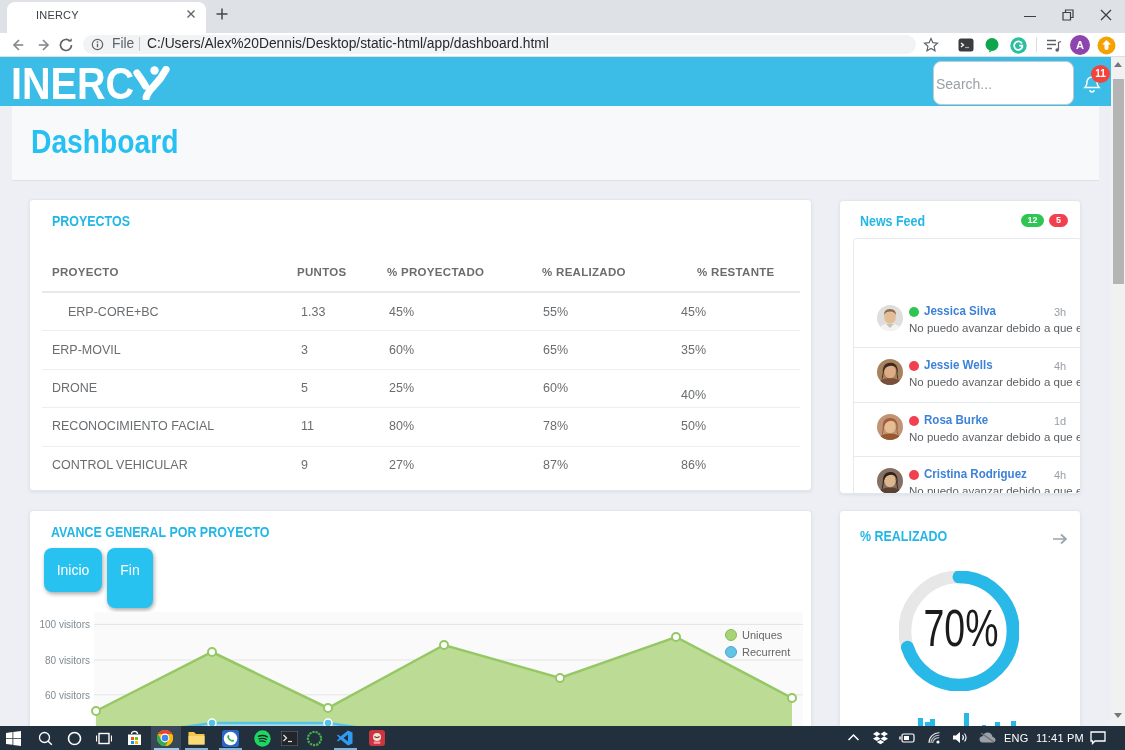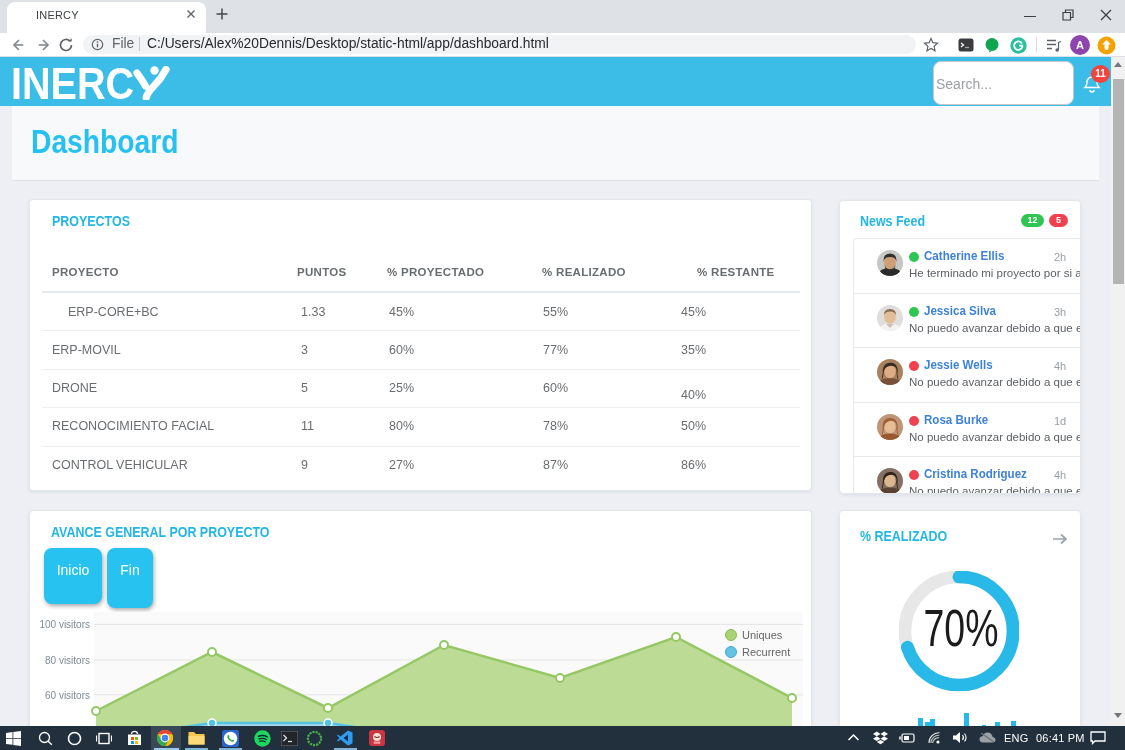--- a/index.html
+++ b/index.html
@@ -166,21 +166,21 @@
       <div class="abs" style="left:12px;top:91px;width:758px;height:2px;background:#e7eaec;"></div>
       <div class="abs td" style="left:22px;top:105px;margin-left:16px;">ERP-CORE+BC</div>
       <div class="abs td" style="left:271px;top:105px;">1.33</div>
       <div class="abs td" style="left:359px;top:105px;">45%</div>
       <div class="abs td" style="left:513px;top:105px;">55%</div>
       <div class="abs td" style="left:651px;top:105px;">45%</div>
       <div class="abs rowline" style="top:130px;"></div>
       <div class="abs td" style="left:22px;top:143px;">ERP-MOVIL</div>
       <div class="abs td" style="left:271px;top:143px;">3</div>
       <div class="abs td" style="left:359px;top:143px;">60%</div>
-      <div class="abs td" style="left:513px;top:143px;">77%</div>
+      <div class="abs td" style="left:513px;top:143px;">65%</div>
       <div class="abs td" style="left:651px;top:143px;">35%</div>
       <div class="abs rowline" style="top:169px;"></div>
       <div class="abs td" style="left:22px;top:181px;">DRONE</div>
       <div class="abs td" style="left:271px;top:181px;">5</div>
       <div class="abs td" style="left:359px;top:181px;text-align:right;">25%</div>
       <div class="abs td" style="left:513px;top:181px;">60%</div>
       <div class="abs td" style="left:651px;top:188px;">40%</div>
       <div class="abs rowline" style="top:207px;"></div>
       <div class="abs td" style="left:22px;top:219px;">RECONOCIMIENTO FACIAL</div>
       <div class="abs td" style="left:271px;top:219px;">11</div>
@@ -193,33 +193,20 @@
       <div class="abs td" style="left:359px;top:258px;">27%</div>
       <div class="abs td" style="left:513px;top:258px;">87%</div>
       <div class="abs td" style="left:651px;top:258px;">86%</div>
     </div>
 
     <div class="abs card" id="card2">
       <div class="abs cardtitle" style="left:20px;top:12px;">News Feed</div>
       <div class="abs" style="left:181px;top:13px;width:23px;height:13px;background:#2fc553;border-radius:7px;color:#fff;font-size:9px;font-weight:bold;text-align:center;line-height:13px;">12</div>
       <div class="abs" style="left:209px;top:13px;width:19px;height:13px;background:#f1414f;border-radius:7px;color:#fff;font-size:9px;font-weight:bold;text-align:center;line-height:13px;">5</div>
       <div class="abs" id="nflist">
-        <div class="nfitem" style="top:0px;">
-          <div class="avatar"><svg width="26" height="26" viewBox="0 0 26 26">
-              <rect width="26" height="26" fill="#c6c7c3"></rect>
-              <path d="M0 26 Q2 18 13 18 Q24 18 26 26 Z" fill="#2a2a2c"></path>
-              <ellipse cx="13" cy="12.5" rx="5.8" ry="6.8" fill="#cfa075"></ellipse>
-              <path d="M6.7 12 Q6 3.5 13 3.5 Q20 3.5 19.3 12 Q19 7 13 7 Q7 7 6.7 12 Z" fill="#33302c"></path>
-              <path d="M7.8 14.5 Q8.5 19.5 13 19.5 Q17.5 19.5 18.2 14.5 Q18.5 18.5 16 20.5 L10 20.5 Q7.5 18.5 7.8 14.5 Z" fill="#39332c"></path>
-            </svg></div>
-          <div class="dot" style="background:#2fc553;"></div>
-          <div class="nfname">Catherine Ellis</div>
-          <div class="nftime">2h</div>
-          <div class="nfmsg">He terminado mi proyecto por si a</div>
-        </div>
         <div class="nfitem" style="top:54.5px;">
           <div class="avatar"><svg width="26" height="26" viewBox="0 0 26 26">
               <rect width="26" height="26" fill="#dfdedc"></rect>
               <path d="M1 26 Q3 18.5 13 18.5 Q23 18.5 25 26 Z" fill="#f4f3f1"></path>
               <path d="M9 19 L13 23 L17 19 Z" fill="#c8c2ba"></path>
               <ellipse cx="13" cy="12" rx="5.8" ry="6.8" fill="#e3bd98"></ellipse>
               <path d="M7 11 Q6.5 4 13 4 Q19.5 4 19 11 Q18.5 6.5 13 6.5 Q7.5 6.5 7 11 Z" fill="#8a6a4c"></path>
             </svg></div>
           <div class="dot" style="background:#2fc553;"></div>
           <div class="nfname">Jessica Silva</div>
@@ -266,21 +253,21 @@
           <div class="dot" style="background:#f1414f;"></div>
           <div class="nfname">Cristina Rodriguez</div>
           <div class="nftime">4h</div>
           <div class="nfmsg">No puedo avanzar debido a que e</div>
         </div>
       </div>
     </div>
 
     <div class="abs card" id="card3">
       <div class="abs cardtitle" style="left:21px;top:13px;">AVANCE GENERAL POR PROYECTO</div>
-      <div class="btn" style="left:14px;top:37px;width:58px;height:56px;line-height:44px;">Inicio</div>
+      <div class="btn" style="left:14px;top:37px;width:58px;height:44px;line-height:44px;">Inicio</div>
       <div class="btn" style="left:77px;top:37px;width:46px;height:60px;line-height:44px;">Fin</div>
 
       <svg class="abs" style="left:0;top:95px" width="782" height="227" viewBox="0 0 782 227">
         <rect x="64" y="6" width="709" height="221" fill="#fafafa"></rect>
         <line x1="64" y1="18.4" x2="773" y2="18.4" stroke="#e4e4e4" stroke-width="1"></line>
         <line x1="64" y1="54" x2="773" y2="54" stroke="#e4e4e4" stroke-width="1"></line>
         <line x1="64" y1="88.8" x2="773" y2="88.8" stroke="#e4e4e4" stroke-width="1"></line>
         <line x1="64" y1="124" x2="773" y2="124" stroke="#e4e4e4" stroke-width="1"></line>
         <line x1="64" y1="159" x2="773" y2="159" stroke="#e4e4e4" stroke-width="1"></line>
         <text x="60" y="22" font-size="10" fill="#7f8b95" text-anchor="end">100 visitors</text>
@@ -465,16 +452,16 @@
     <g fill="none" stroke="#fff" stroke-width="1.1">
       <path d="M10.5 4 A4 4 0 0 1 10.5 9"></path>
       <path d="M12.5 2.5 A6.5 6.5 0 0 1 12.5 10.5"></path>
     </g>
   </svg>
   <svg class="abs" style="left:979px;top:732px" width="17" height="11" viewBox="0 0 17 11">
     <path d="M4 10.5 C1.5 10.5 0.5 8.8 0.5 7.2 C0.5 5.5 2 4.2 3.6 4.2 C4.3 2 6.3 0.5 8.5 0.5 C11.2 0.5 13.3 2.5 13.6 5 C15.2 5.2 16.5 6.4 16.5 8 C16.5 9.5 15.3 10.5 13.8 10.5 Z" fill="#9ba1a6"></path>
     <path d="M2 1 L15 10" stroke="#6d7378" stroke-width="1.3"></path>
   </svg>
   <div class="abs tbtxt" style="left:1004px;top:732px;">ENG</div>
-  <div class="abs tbtxt" style="left:1036px;top:732px;">06:41 PM</div>
+  <div class="abs tbtxt" style="left:1036px;top:732px;">11:41 PM</div>
   <svg class="abs" style="left:1090px;top:731px" width="16" height="14" viewBox="0 0 16 14">
     <path d="M1 1 H15 V10 H5 L2.5 12.5 V10 H1 Z" fill="none" stroke="#fff" stroke-width="1.3"></path>
   </svg>
 
 </body></html>

